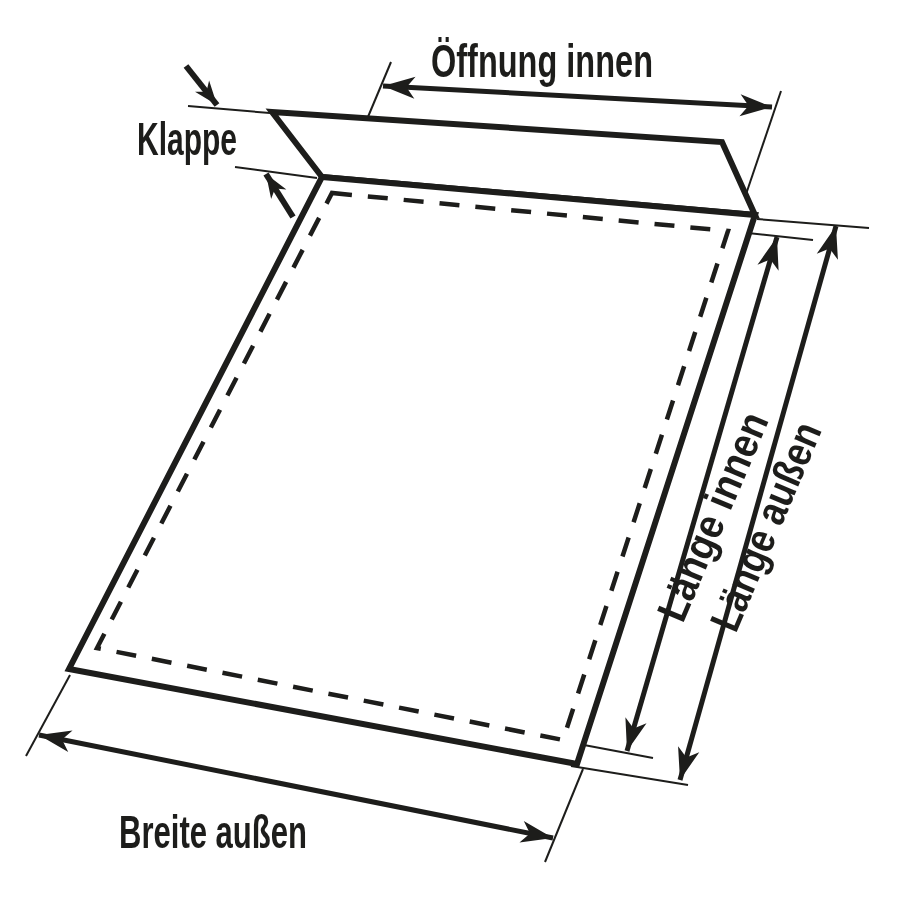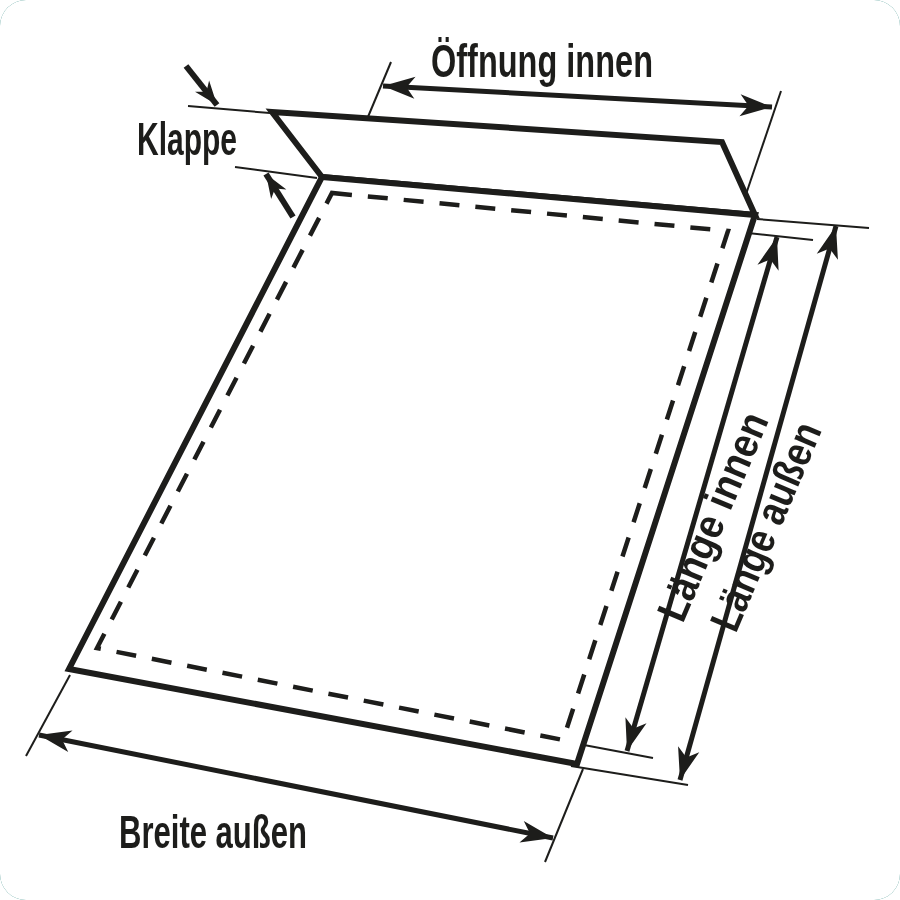--- a/index.html
+++ b/index.html
@@ -6,21 +6,20 @@
     margin: 0;
     padding: 0;
     background: #ffffff;
   }
   .stage {
     position: relative;
     width: 900px;
     height: 900px;
     background: #0f766e;
     overflow: hidden;
-    border-radius: 26px;
   }
   svg { display: block; }
   .outline {
     fill: #ffffff;
     stroke: #1d1d1b;
     stroke-width: 6;
     stroke-linejoin: miter;
   }
   .dashed {
     fill: none;

